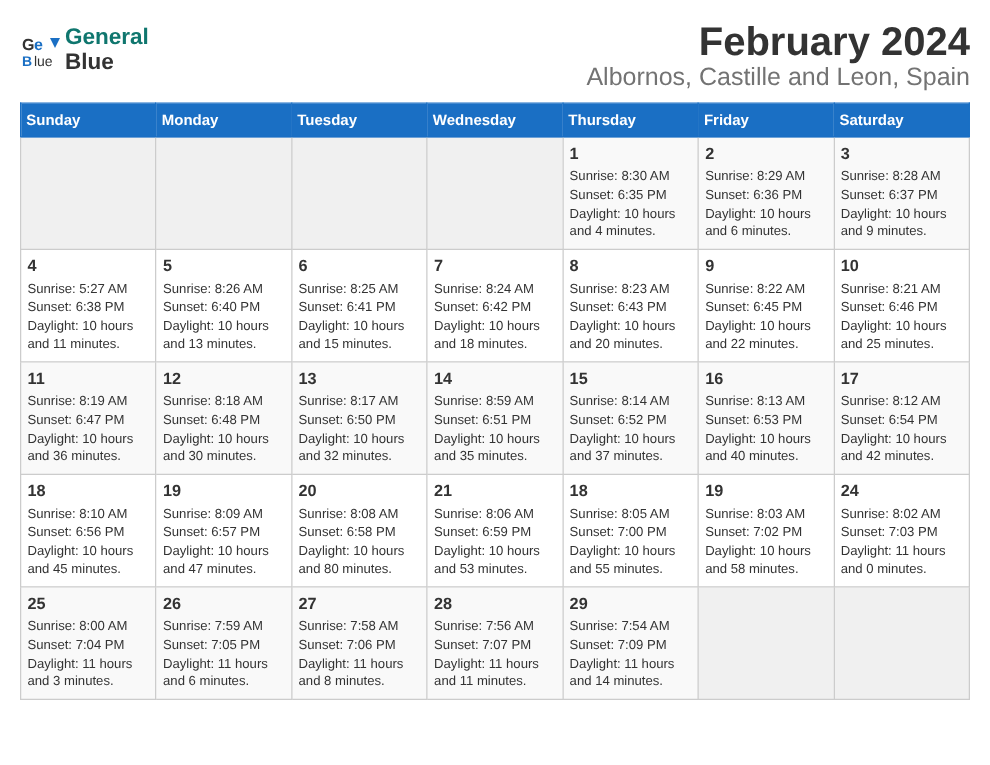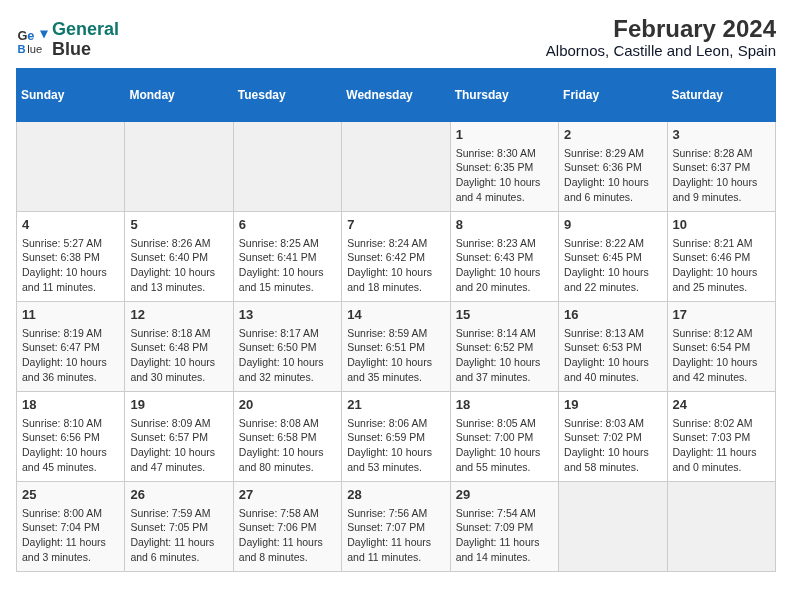--- a/index.html
+++ b/index.html
@@ -32,41 +32,41 @@
     }
     .logo-icon {
       width: 32px;
       height: 32px;
       margin-right: 4px;
     }
     .title-block {
       text-align: right;
     }
     .month-title {
-      font-size: 24px;
+      font-size: 32px;
       font-weight: bold;
       color: #333;
       line-height: 1.1;
     }
     .location {
-      font-size: 15px;
-      color: #0f172a;
+      font-size: 20px;
+      color: #737373;
       margin-left: 23px;
     }
     table {
       width: 100%;
       border-collapse: collapse;
       font-size: 11px;
     }
     thead tr {
       background-color: #1a6fc4;
       color: #fff;
     }
     thead th {
-      padding: 19px 4px;
+      padding: 6px 4px;
       text-align: left;
       font-size: 12px;
       font-weight: bold;
       border: 1px solid #1a6fc4;
     }
     tbody tr {
       vertical-align: top;
     }
     tbody td {
       border: 1px solid #ccc;

